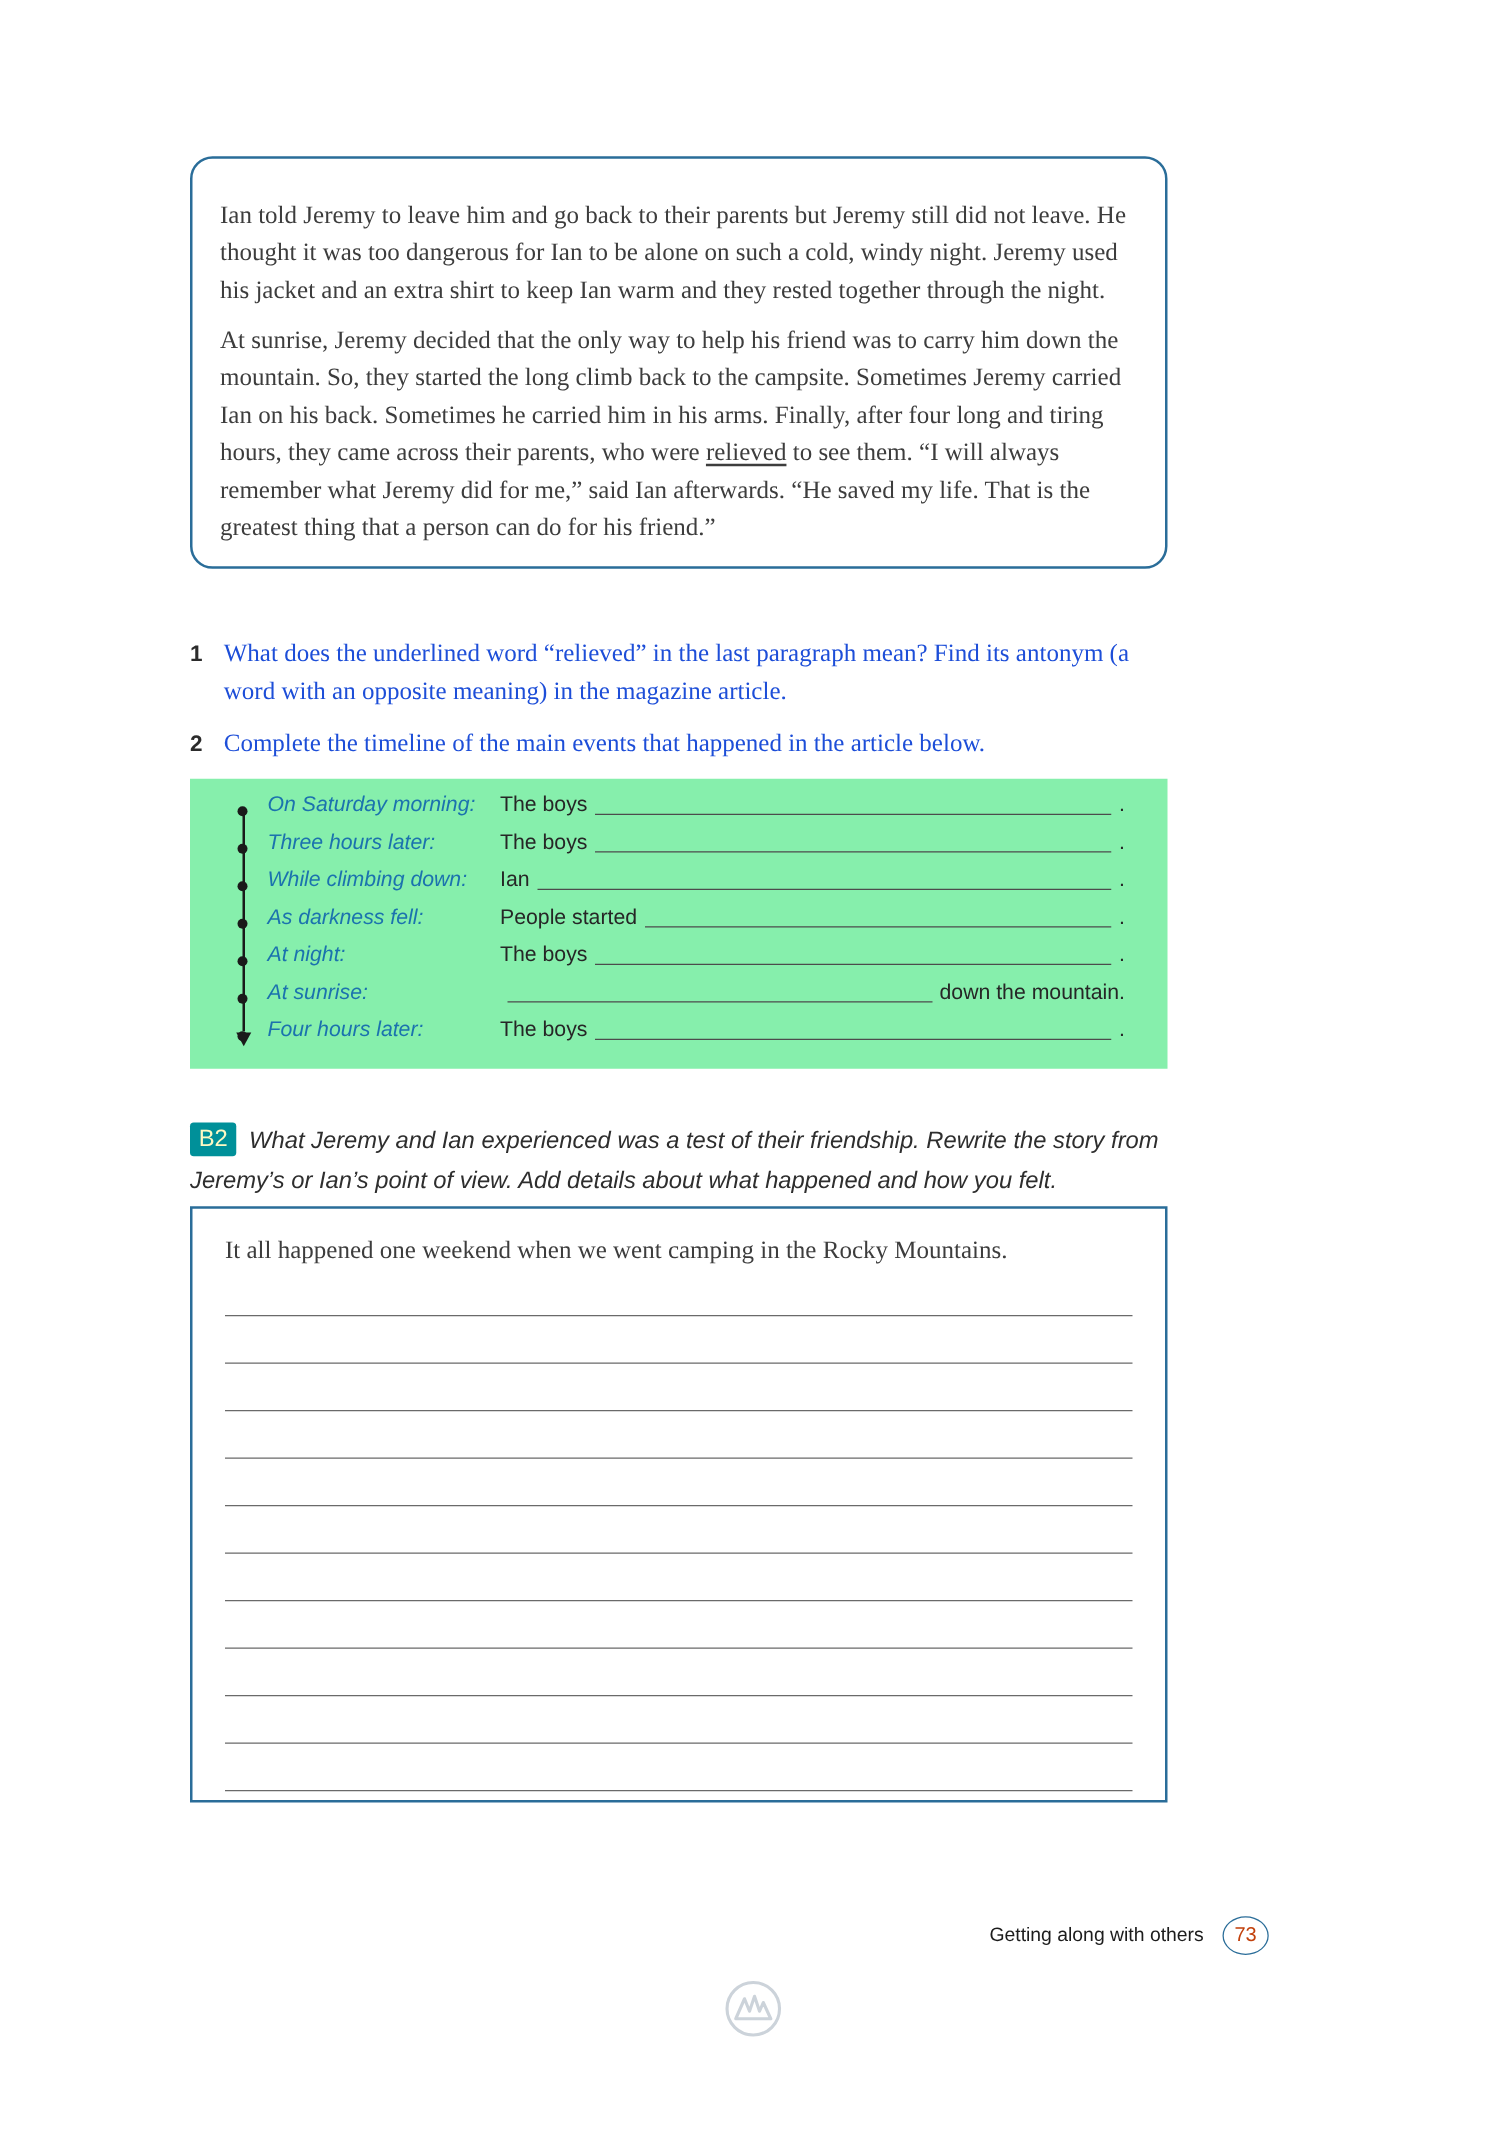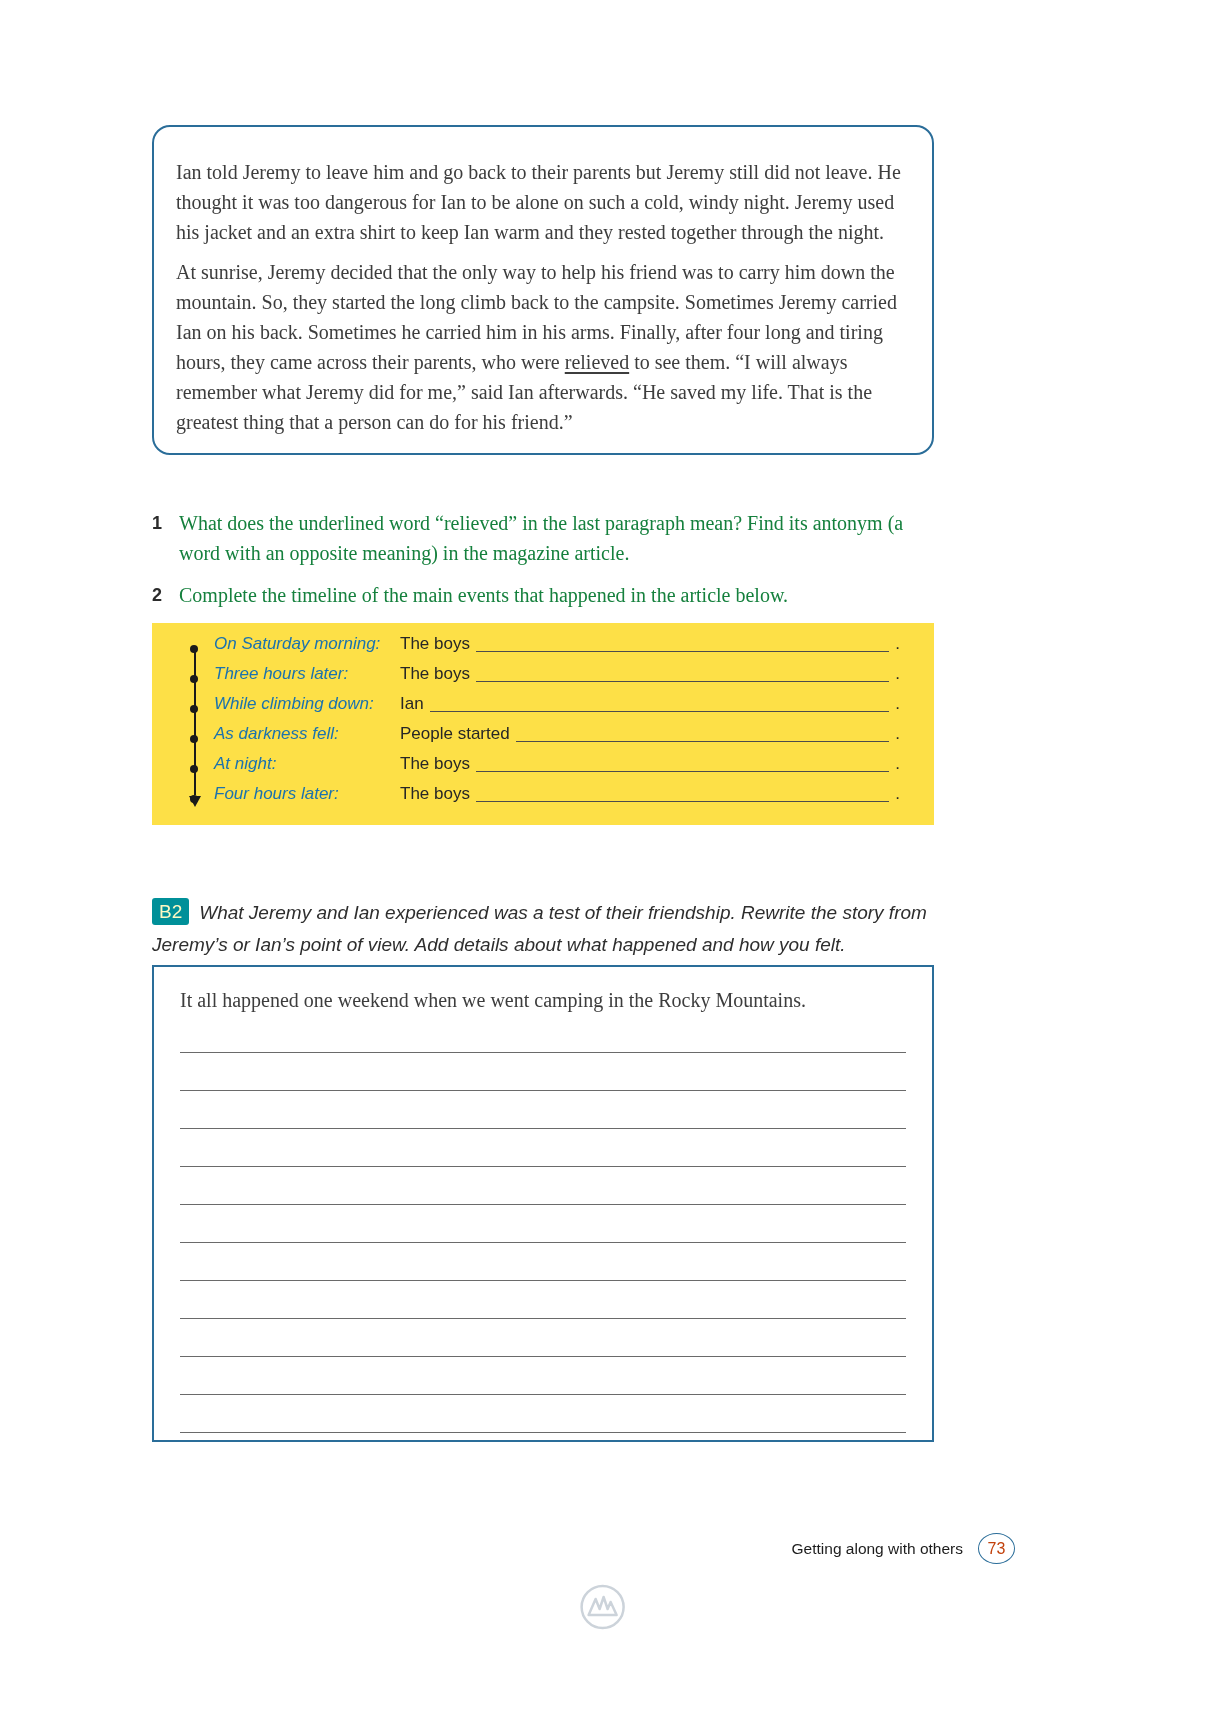--- a/index.html
+++ b/index.html
@@ -44,27 +44,27 @@
   .q1 { top: 508px; }
   .q2 { top: 580px; }
   .q-num {
     flex: 0 0 27px;
     font-family: "Liberation Sans", sans-serif;
     font-weight: bold;
     font-size: 18px;
     line-height: 30px;
     color: #2b2b2b;
   }
-  .q-text { flex: 1; color: #15803d; }
+  .q-text { flex: 1; color: #1d4ed8; }
 
   
   .timeline-box {
     position: absolute;
     left: 152px; top: 623px; width: 782px;
-    background: #fde047;
+    background: #86efac;
     padding: 11px 34px 11px 62px;
   }
   .tl-line {
     position: absolute;
     left: 42px; top: 24px; bottom: 30px;
     width: 2px;
     background: #1a1a1a;
   }
   .tl-arrow {
     position: absolute;
@@ -257,20 +257,28 @@
         </div>
         <div class="tl-row">
           <span class="tl-label">At night:</span>
           <span class="tl-content">
             <span class="tl-prefix">The boys</span>
             <span class="tl-blank"></span>
             <span class="tl-suffix">.</span>
           </span>
         </div>
         <div class="tl-row">
+          <span class="tl-label">At sunrise:</span>
+          <span class="tl-content">
+            <span class="tl-prefix"></span>
+            <span class="tl-blank"></span>
+            <span class="tl-suffix">down the mountain.</span>
+          </span>
+        </div>
+        <div class="tl-row">
           <span class="tl-label">Four hours later:</span>
           <span class="tl-content">
             <span class="tl-prefix">The boys</span>
             <span class="tl-blank"></span>
             <span class="tl-suffix">.</span>
           </span>
         </div>
       </div>
   </div>
 

